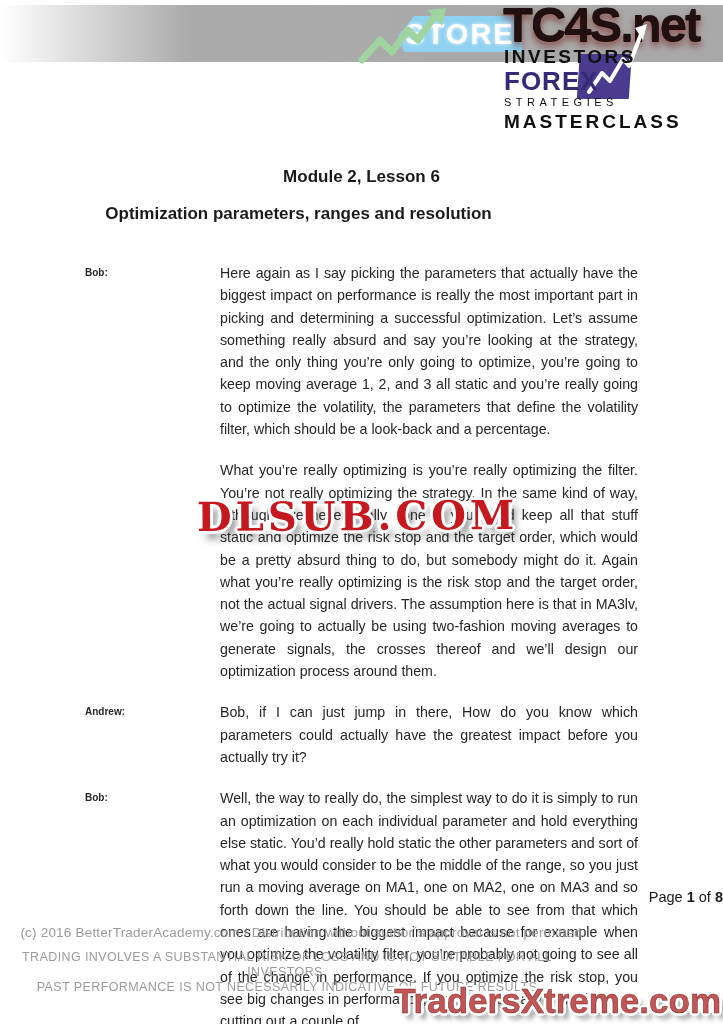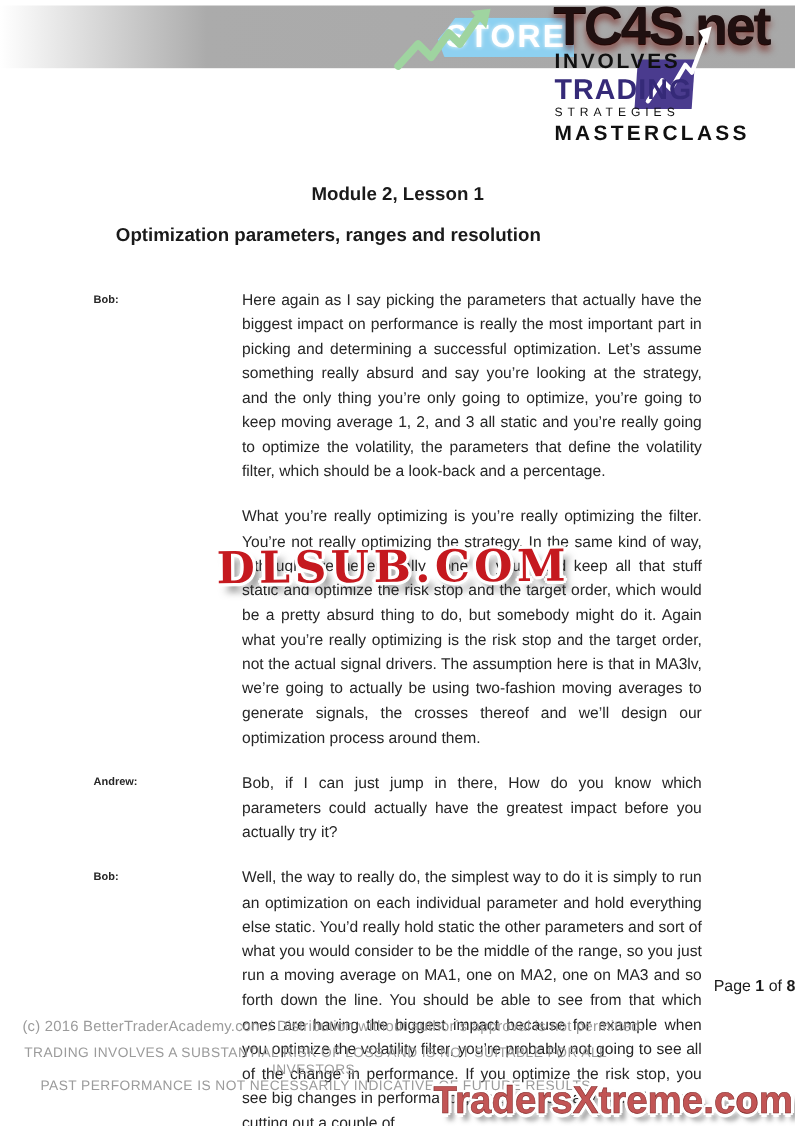--- a/index.html
+++ b/index.html
@@ -86,27 +86,27 @@
 
   <div class="tc4s">TC4S.net</div>
 
   <svg class="mc-chart" width="75" height="92" viewBox="0 0 75 92">
     <rect x="8" y="44" width="52" height="45" fill="#4a3b8e" transform="skewX(-4)"></rect>
     <polyline points="14,82 27,63 35,71 48,49 54,56 66,24" fill="none" stroke="#ffffff" stroke-width="4" stroke-linecap="round" stroke-linejoin="round"></polyline>
     <polygon points="60,18 72,14 68,30" fill="#ffffff"></polygon>
   </svg>
 
   <div class="mc">
-    <div class="mc-building">INVOLVES</div>
-    <div class="mc-robust">TRADING</div>
+    <div class="mc-building">INVESTORS</div>
+    <div class="mc-robust">FOREX</div>
     <div class="mc-strategies">STRATEGIES</div>
     <div class="mc-masterclass">MASTERCLASS</div>
   </div>
 
-  <div class="doc-title">Module 2, Lesson 1</div>
+  <div class="doc-title">Module 2, Lesson 6</div>
   <div class="doc-subtitle">Optimization parameters, ranges and resolution</div>
 
   <div class="transcript">
     <div class="row">
       <div class="speaker">Bob:</div>
       <div class="para">Here again as I say picking the parameters that actually have the biggest impact on performance is really the most important part in picking and determining a successful optimization. Let’s assume something really absurd and say you’re looking at the strategy, and the only thing you’re only going to optimize, you’re going to keep moving average 1, 2, and 3 all static and you’re really going to optimize the volatility, the parameters that define the volatility filter, which should be a look-back and a percentage.</div>
     </div>
     <div class="row">
       <div class="speaker"></div>
       <div class="para">What you’re really optimizing is you’re really optimizing the filter. You’re not really optimizing the strategy. In the same kind of way, although I’ve never really done it, you could keep all that stuff static and optimize the risk stop and the target order, which would be a pretty absurd thing to do, but somebody might do it. Again what you’re really optimizing is the risk stop and the target order, not the actual signal drivers. The assumption here is that in MA3lv, we’re going to actually be using two-fashion moving averages to generate signals, the crosses thereof and we’ll design our optimization process around them.</div>

